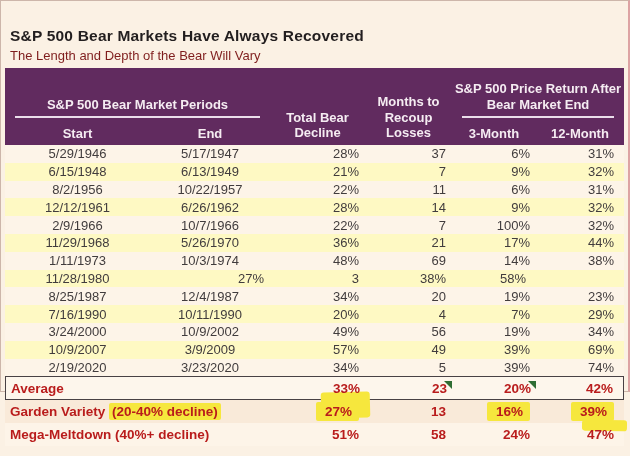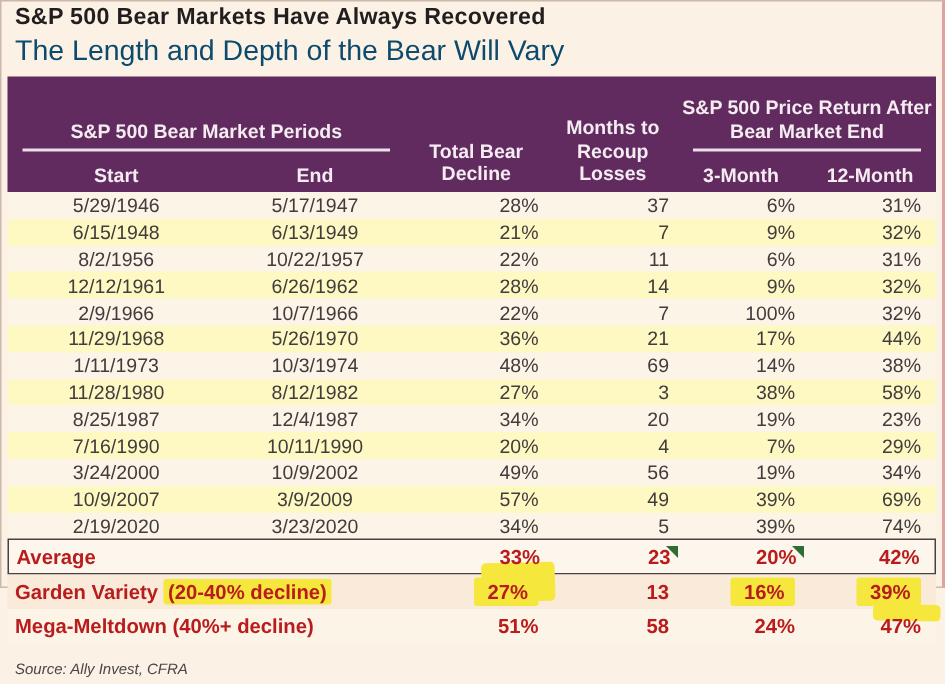--- a/index.html
+++ b/index.html
@@ -8,25 +8,25 @@
     font-family:"Liberation Sans", sans-serif;
     background:#fbf1e4;
     color:#413c3d;
     overflow:hidden;
   }
   .frame {
     width:630px; height:392px;
     border:1px solid #cdb6aa;
     border-right:2px solid #dda3a3;
     background:#fbf1e4;
-    padding-top:0;
+    padding-top:24px;
   }
   .title-block { padding:2px 9px 5px 9px; }
   .title { font-size:15.5px; font-weight:bold; color:#221e1f; letter-spacing:.2px; }
-  .subtitle { font-size:19px; color:#0c4a6e; margin-top:3px; }
+  .subtitle { font-size:13px; color:#7f1d1d; margin-top:3px; }
 
   .grid6 { display:grid; grid-template-columns:145px 120px 95px 87px 84px 1fr; }
 
   .band {
     margin:0 4px; height:77px;
     background:#612b5f; color:#f5ecf2;
     font-weight:bold; font-size:13px;
   }
   .h-group { display:flex; flex-direction:column; justify-content:flex-end; padding-bottom:3px; }
   .h-periods { grid-column:1 / 3; }
@@ -161,21 +161,20 @@
       <div class="c c-start">1/11/1973</div>
       <div class="c c-end">10/3/1974</div>
       <div class="c c-num">48%</div>
       <div class="c c-num">69</div>
       <div class="c c-num">14%</div>
       <div class="c c-num c-last">38%</div>
     </div>
 
     <div class="row grid6 even">
       <div class="c c-start">11/28/1980</div>
-      <div class="c c-end">8/12/1982</div>
       <div class="c c-num">27%</div>
       <div class="c c-num">3</div>
       <div class="c c-num">38%</div>
       <div class="c c-num c-last">58%</div>
     </div>
 
     <div class="row grid6 odd">
       <div class="c c-start">8/25/1987</div>
       <div class="c c-end">12/4/1987</div>
       <div class="c c-num">34%</div>

